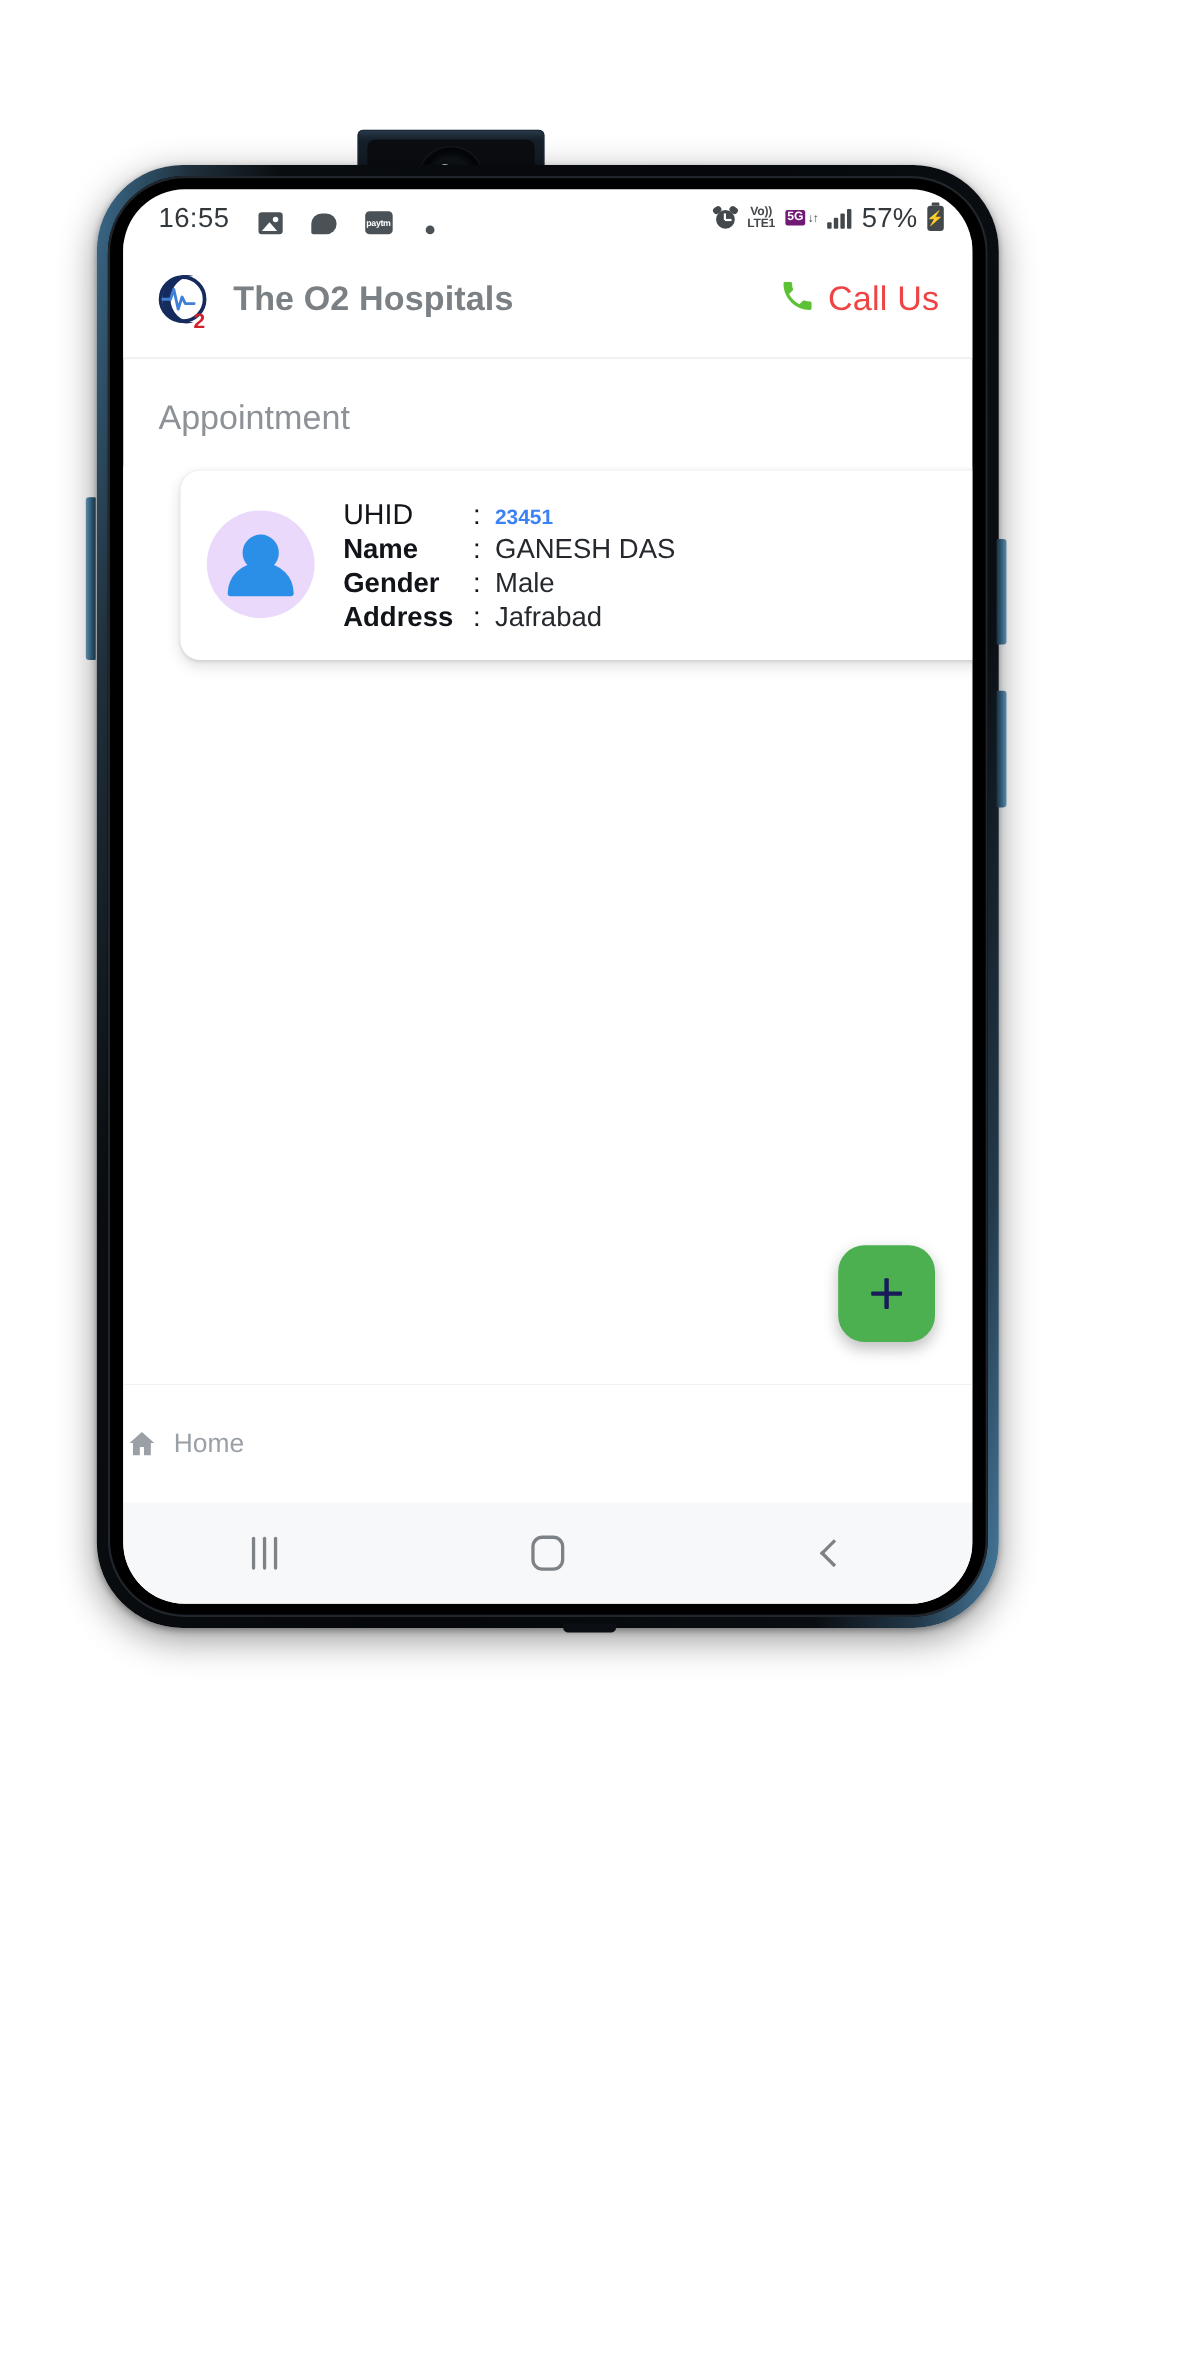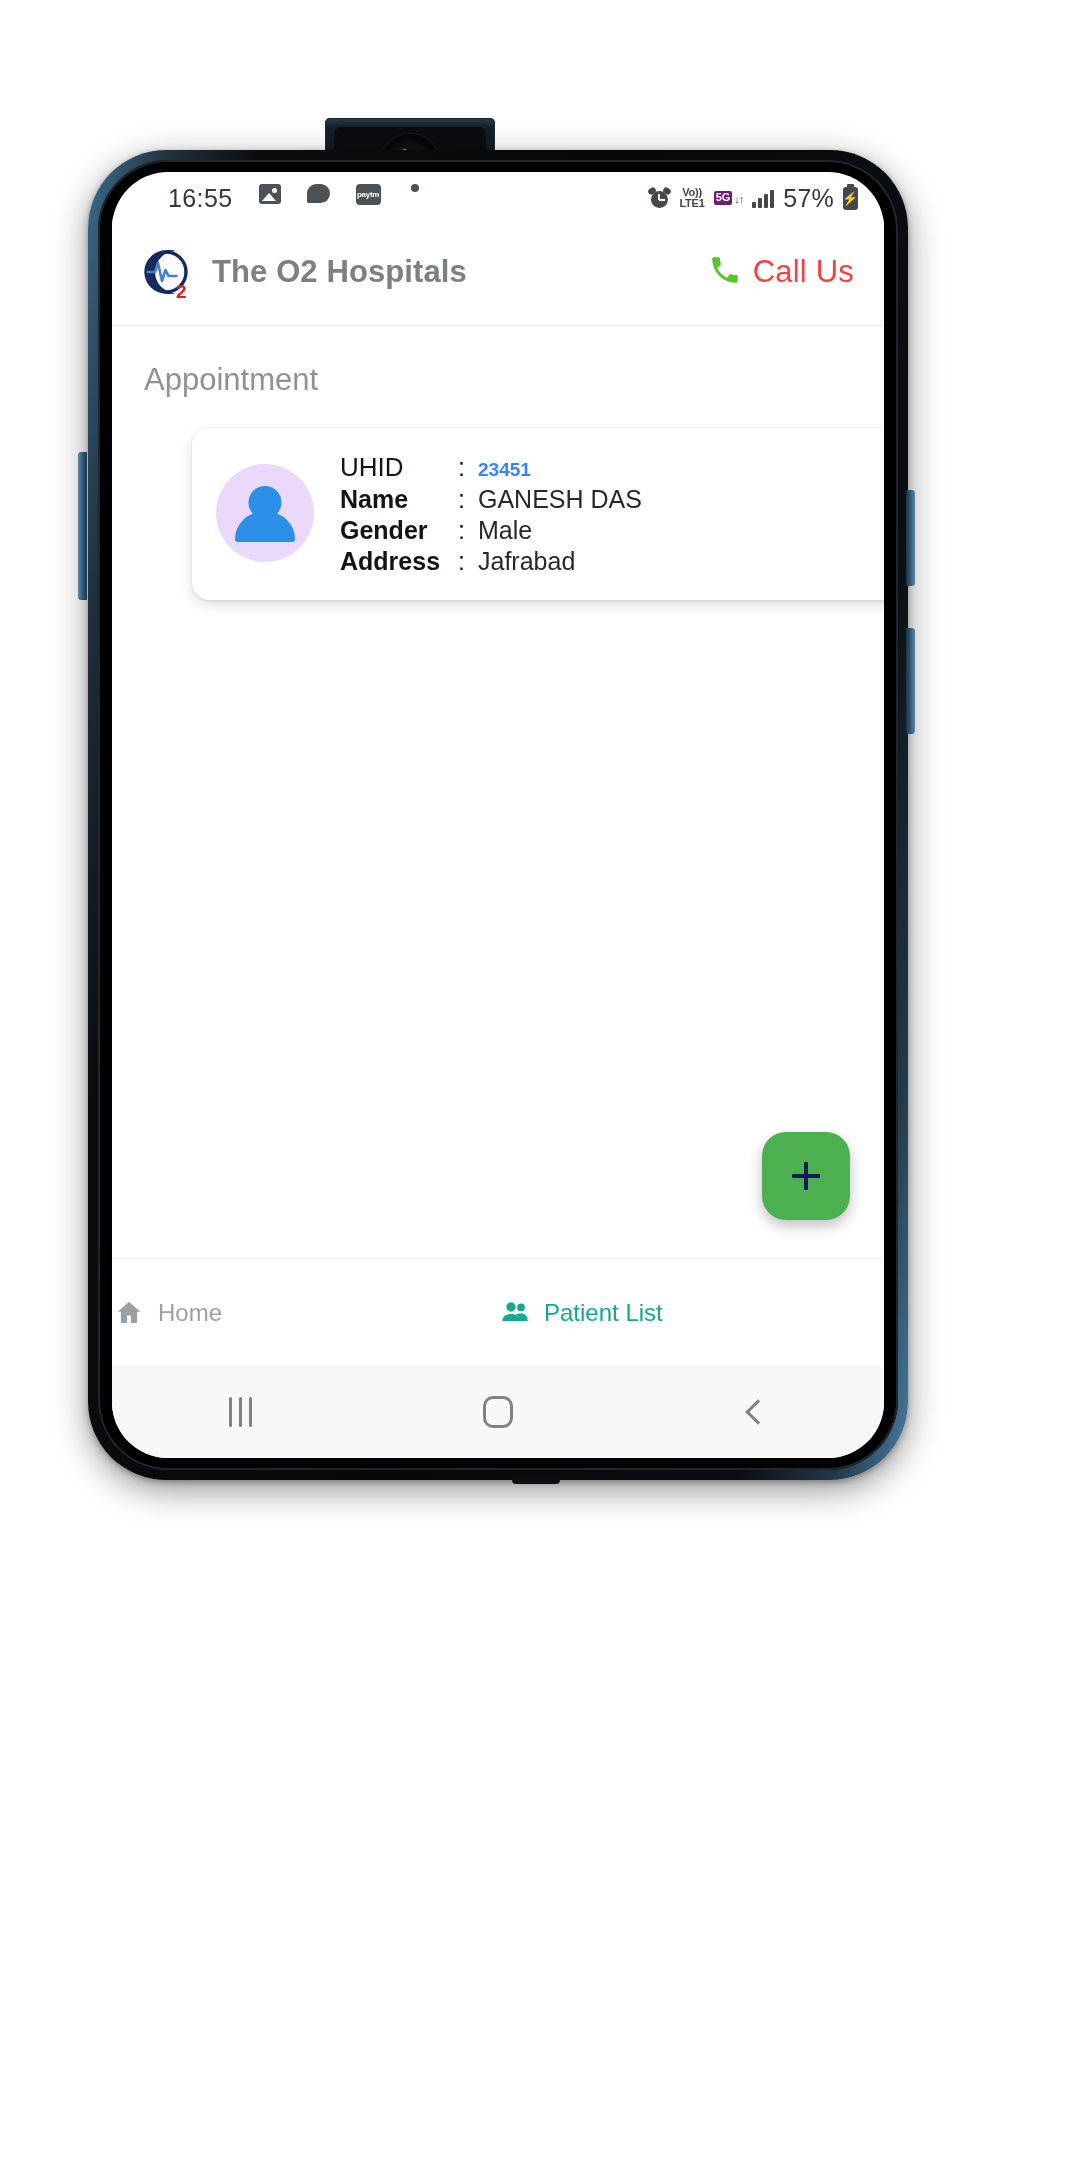--- a/index.html
+++ b/index.html
@@ -83,21 +83,21 @@
     border-radius:56px; background:#ffffff; overflow:hidden;
     display:flex; flex-direction:column;
   }
 
   
   .statusbar {
     height:46px; flex:none;
     display:flex; align-items:center; justify-content:space-between;
     padding:6px 26px 0 32px; color:#3a3f44;
   }
-  .sb-left { display:flex; align-items:flex-start; gap:26px;margin-left:24px; }
+  .sb-left { display:flex; align-items:flex-end; gap:26px; }
   .sb-time { font-size:25px; font-weight:400; color:#33383d; letter-spacing:.4px; }
   .sb-ico { display:inline-flex; align-items:center; justify-content:center; }
   .ico-image {
     width:22px; height:20px; background:#4a5157; border-radius:3px; position:relative;
   }
   .ico-image::after {
     content:""; position:absolute; left:3px; bottom:3px;
     width:0; height:0; border-left:7px solid transparent; border-right:7px solid transparent;
     border-bottom:8px solid #fff;
   }
@@ -181,21 +181,21 @@
     font-size:31px; color:#8d9298; font-weight:400;
   }
 
   
   .body-area { flex:1; position:relative; background:#fff; overflow:hidden; }
 
   .patient-card {
     position:absolute; left:52px; top:4px; width:744px;
     background:#fff; border-radius:18px;
     box-shadow:0 5px 14px rgba(0,0,0,.13), 0 1px 3px rgba(0,0,0,.09);
-    display:flex; align-items:center; padding:22px 12px 24px 24px; gap:26px;margin-left:28px;
+    display:flex; align-items:center; padding:22px 12px 24px 24px; gap:26px;
   }
   .avatar {
     width:98px; height:98px; border-radius:50%; flex:none;
     background:#ead9fb; position:relative;
   }
   .avatar .head {
     position:absolute; left:50%; top:22px; transform:translateX(-50%);
     width:33px; height:33px; border-radius:50%; background:#2b8fe8;
   }
   .avatar .torso {
@@ -377,31 +377,20 @@
 
     <div class="bottom-nav">
       <div class="nav-item">
         <span class="nav-icon">
           <svg viewBox="0 0 24 24" width="30" height="30" aria-hidden="true">
             <path d="M12 3 L3 11h2.5v9h5v-6h3v6h5v-9H21z" fill="#9aa0a6"></path>
           </svg>
         </span>
         <span class="nav-label">Home</span>
       </div>
-      <div class="nav-item active">
-        <span class="nav-icon">
-          <svg viewBox="0 0 24 24" width="32" height="32" aria-hidden="true">
-            <circle cx="9" cy="7.5" r="3.5" fill="#14a88e"></circle>
-            <circle cx="16.5" cy="7.8" r="2.9" fill="#14a88e"></circle>
-            <path d="M2.5 18c0-3.3 2.9-5.3 6.5-5.3s6.5 2 6.5 5.3z" fill="#14a88e"></path>
-            <path d="M15 18c0-2.3-1-4-2.6-5 1.1-.5 2.5-.7 4.1-.7 3.2 0 5 1.9 5 5.7z" fill="#14a88e"></path>
-          </svg>
-        </span>
-        <span class="nav-label">Patient List</span>
-      </div>
     </div>
 
     <div class="android-nav">
       <div class="an-item">
         <span class="an-recents">
             <i></i>
             <i></i>
             <i></i>
           </span>
       </div>

